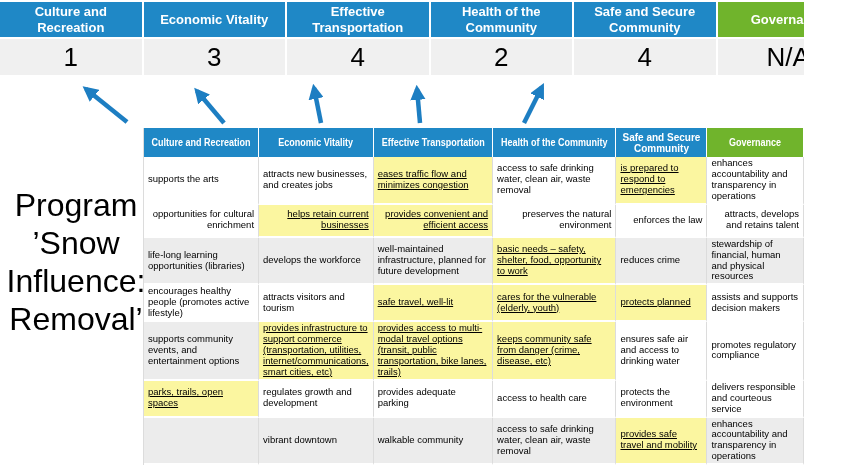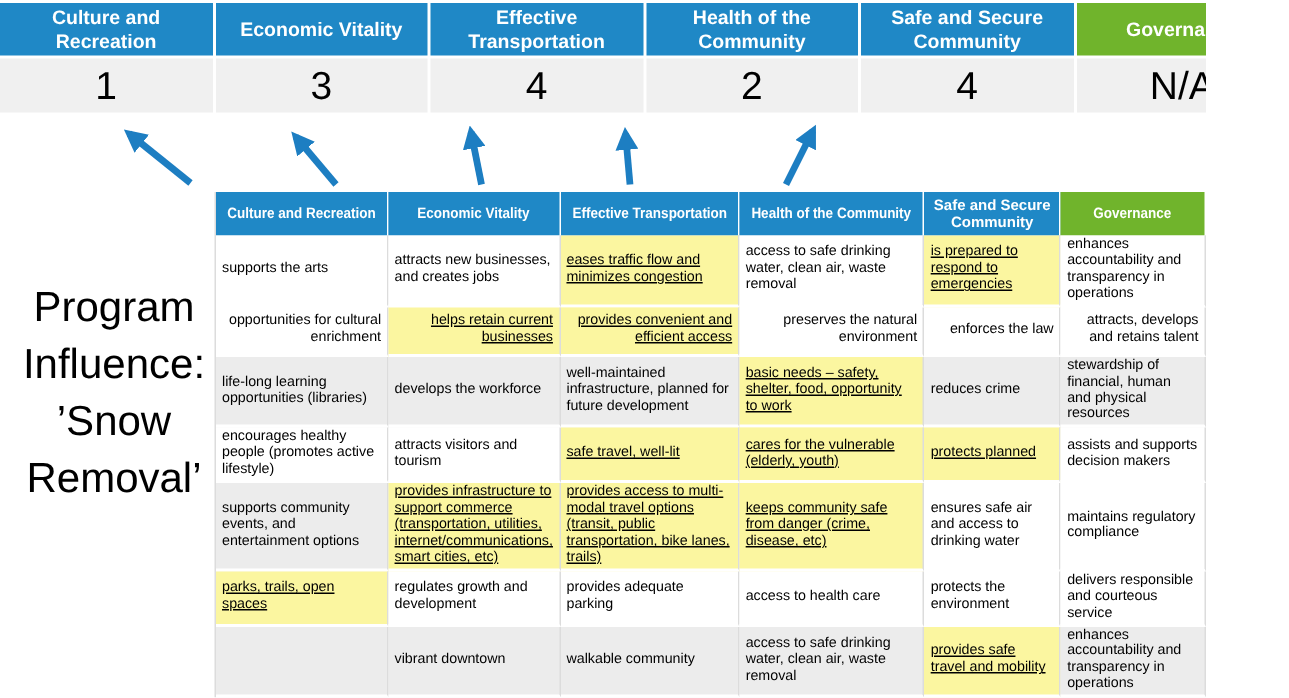--- a/index.html
+++ b/index.html
@@ -23,21 +23,21 @@
     text-align:center;padding:0 8px;}
   .sum-hd.green{background:var(--header-green);}
   .sum-sc{height:36px;background:var(--score-bg);font-size:26px;display:flex;
     align-items:center;justify-content:center;}
 
   
   #arrows{position:absolute;left:0;top:82px;}
 
   
   #program-title{position:absolute;left:0;top:186px;width:152px;text-align:center;
-    font-size:28px;line-height:38px;}
+    font-size:32px;line-height:38px;}
 
   
   #matrix{position:absolute;left:143px;top:128px;border-collapse:separate;border-spacing:0;
     table-layout:fixed;background:#fff;border-left:1px solid var(--grid-line);}
   #matrix th{background:var(--header-blue);color:#fff;font-size:10px;font-weight:bold;
     text-align:center;vertical-align:middle;height:27px;padding:1px 2px;
     border-right:1.5px solid #fff;line-height:1.1;overflow:hidden;}
   #matrix th.green{background:var(--header-green);}
   #matrix th .sq{display:inline-block;white-space:nowrap;transform:scaleX(0.9);transform-origin:center;}
   #matrix th.wrap2 .sq{white-space:normal;transform:none;}
@@ -75,22 +75,22 @@
     </defs>
   <line x1="127" y1="40" x2="86" y2="7" stroke="#1D7EC2" stroke-width="4.5" marker-end="url(#ah)"></line>
       <line x1="224" y1="41" x2="197" y2="9" stroke="#1D7EC2" stroke-width="4.5" marker-end="url(#ah)"></line>
       <line x1="321" y1="41" x2="314" y2="6" stroke="#1D7EC2" stroke-width="4.5" marker-end="url(#ah)"></line>
       <line x1="420" y1="41" x2="417" y2="7" stroke="#1D7EC2" stroke-width="4.5" marker-end="url(#ah)"></line>
       <line x1="524" y1="41" x2="542" y2="5" stroke="#1D7EC2" stroke-width="4.5" marker-end="url(#ah)"></line>
     </svg>
 
   <div id="program-title">
     <div>Program</div>
+    <div>’Snow</div>
     <div>Influence:</div>
-    <div>’Snow</div>
     <div>Removal’</div>
   </div>
 
   <table id="matrix">
     <colgroup>
         <col style="width:107px">
         <col style="width:110px">
         <col style="width:108px">
         <col style="width:114px">
         <col style="width:108px">
@@ -138,21 +138,21 @@
           <td class="yellow">cares for the vulnerable (elderly, youth)</td>
           <td class="yellow">protects planned</td>
           <td>assists and supports decision makers</td>
         </tr>
         <tr style="height: 57px;">
           <td class="gray">supports community events, and entertainment options</td>
           <td class="yellow">provides infrastructure to support commerce (transportation, utilities, internet/communications, smart cities, etc)</td>
           <td class="yellow">provides access to multi-modal travel options (transit, public transportation, bike lanes, trails)</td>
           <td class="yellow">keeps community safe from danger (crime, disease, etc)</td>
           <td>ensures safe air and access to drinking water</td>
-          <td>maintains regulatory compliance</td>
+          <td>promotes regulatory compliance</td>
         </tr>
         <tr style="height: 36px;">
           <td class="yellow">parks, trails, open spaces</td>
           <td>regulates growth and development</td>
           <td>provides adequate parking</td>
           <td>access to health care</td>
           <td>protects the environment</td>
           <td>delivers responsible and courteous service</td>
         </tr>
         <tr style="height: 40px;">

